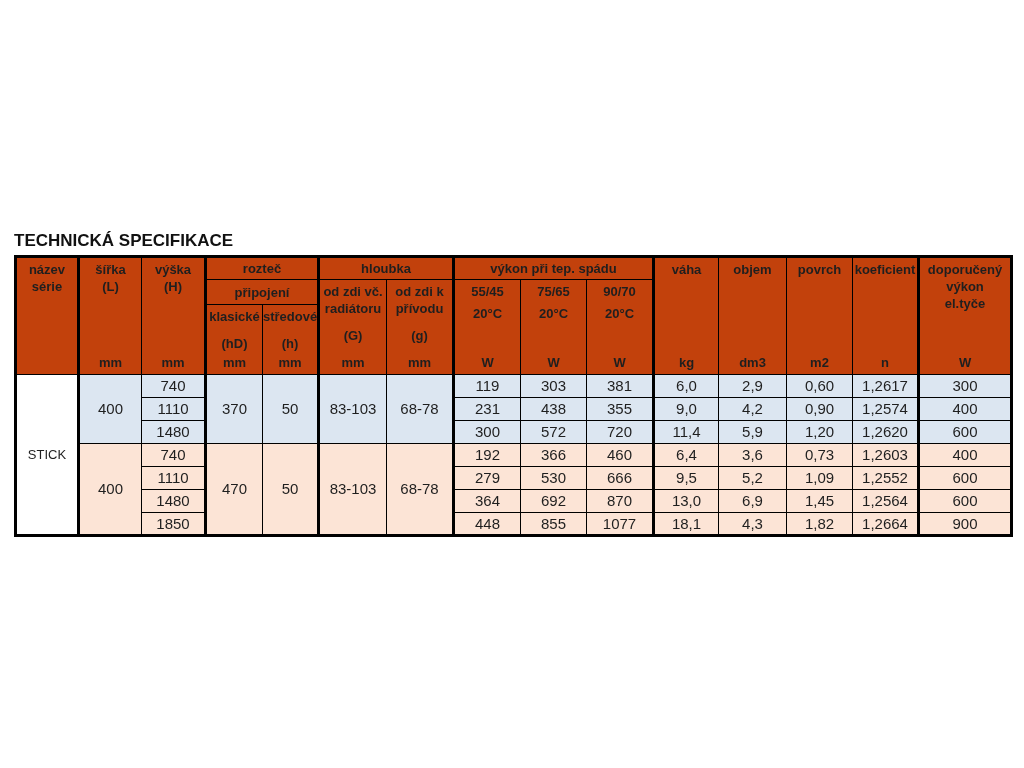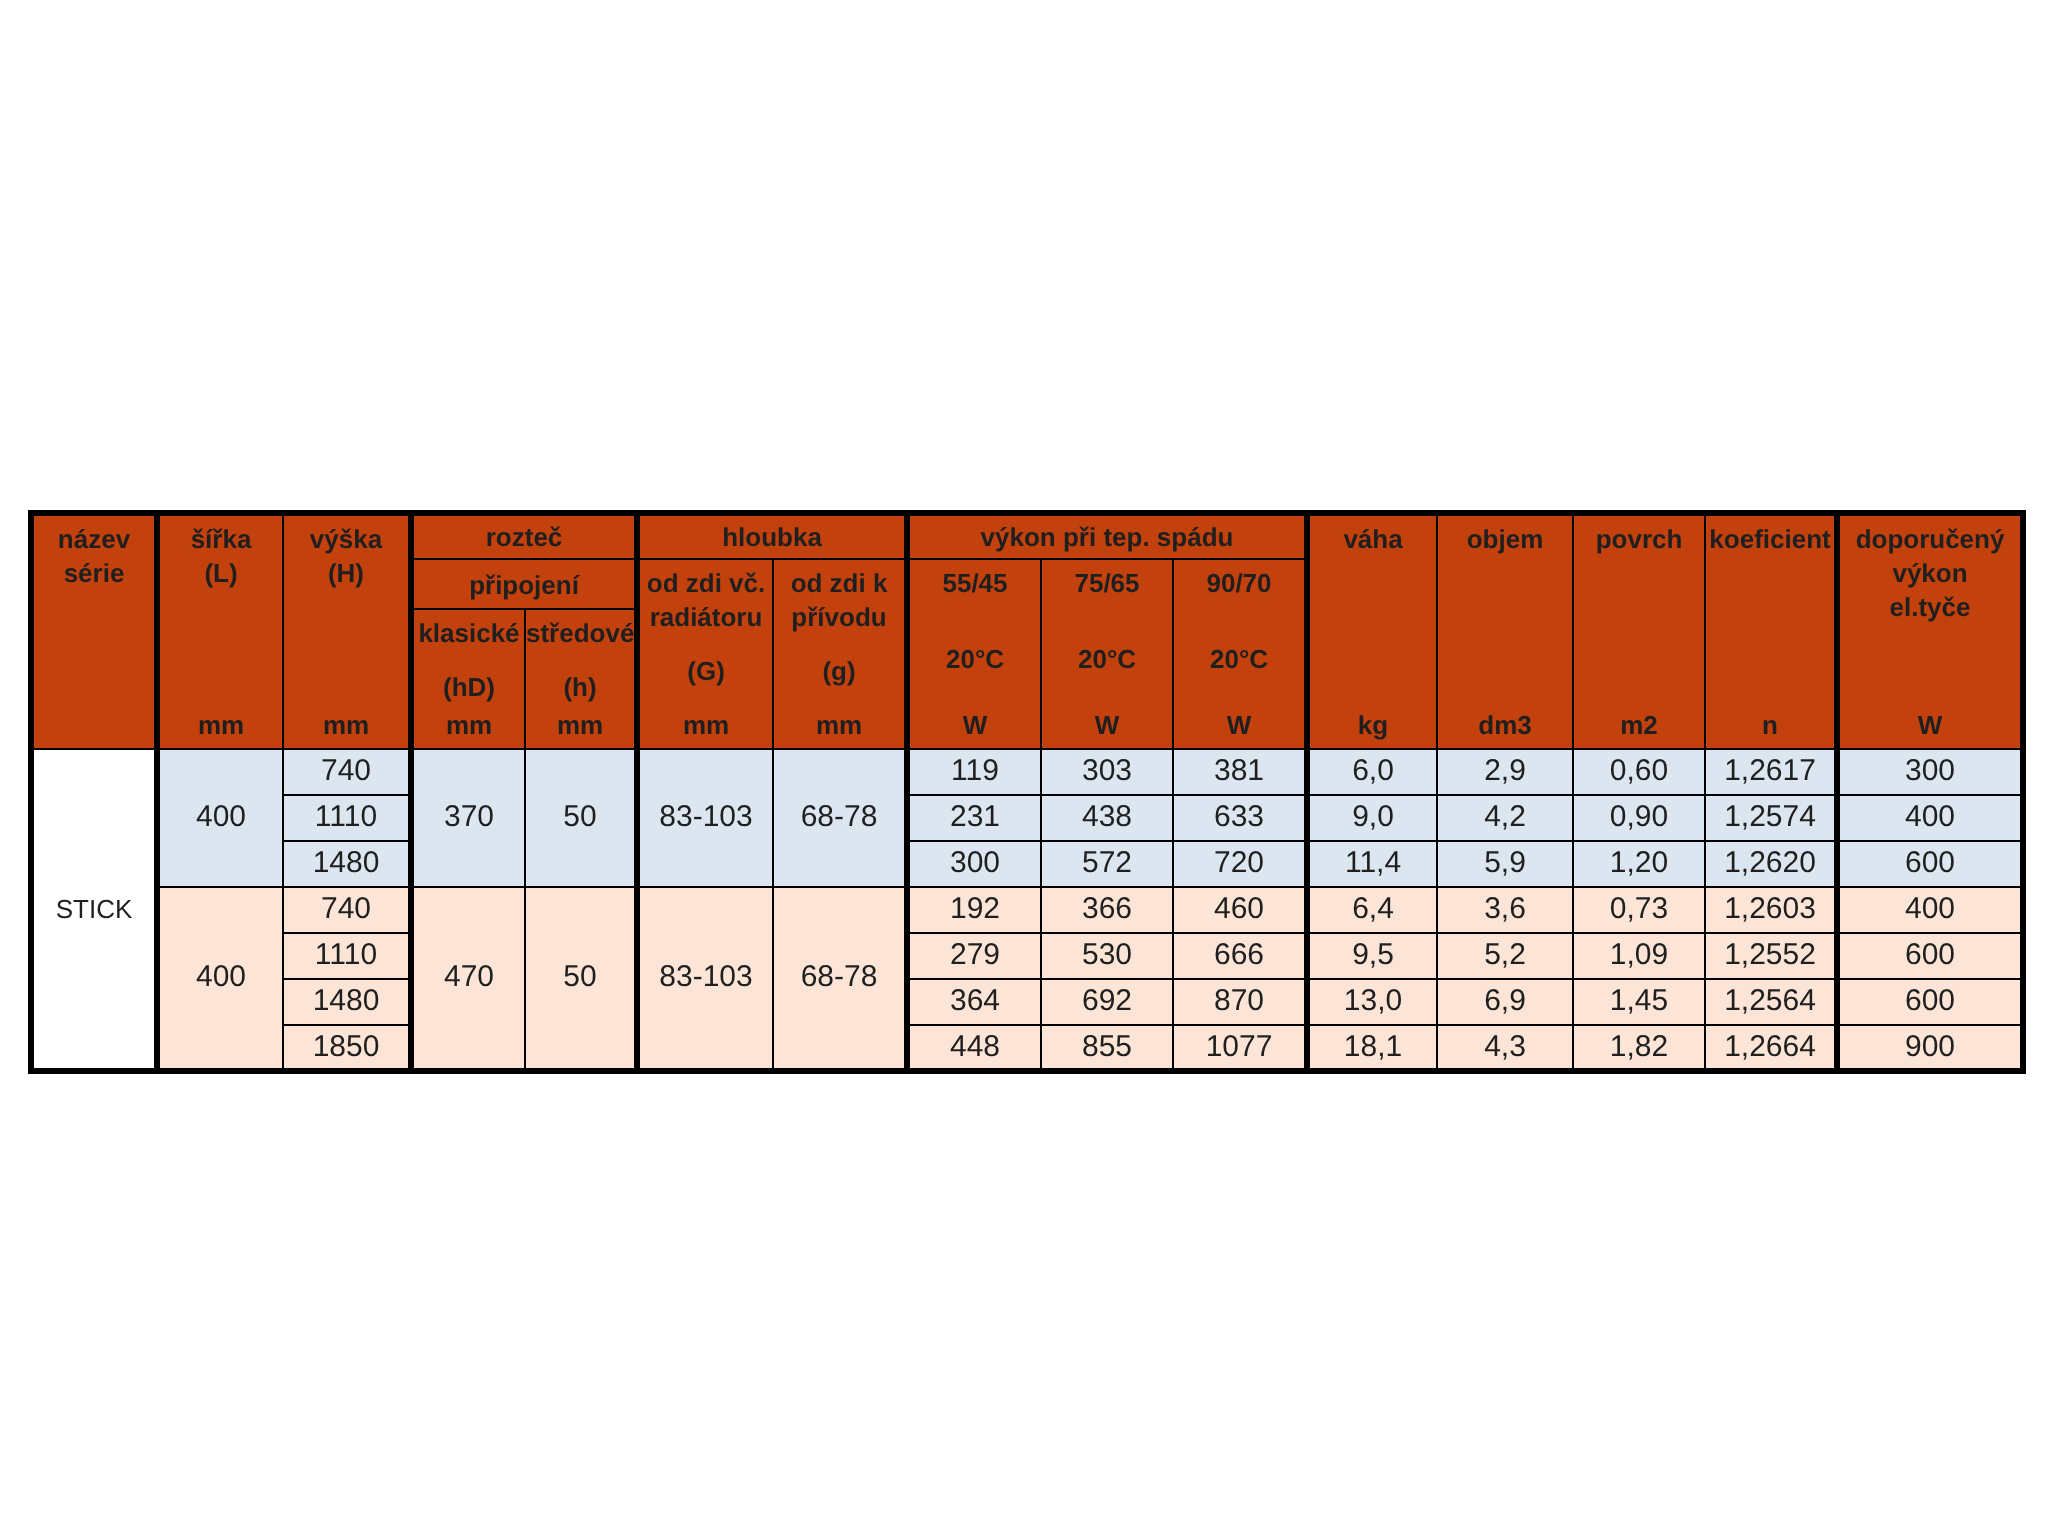--- a/index.html
+++ b/index.html
@@ -42,21 +42,21 @@
   thead tr.hr4 { height: 22px; }
   thead tr.hr5 { height: 22px; }
 
   .vtop { vertical-align: top !important; padding-top: 3px !important; }
   .pre  { white-space: pre-line; }
   .hb   { border-bottom: 1px solid #000 !important; }
   .vr   { border-right: 1px solid #000 !important; }
   .thickR { border-right: 3px solid #000 !important; }
 
   .sym  { display: block; margin-top: 10px; }
-  .temp { display: block; margin-top: 21px; }
+  .temp { display: block; margin-top: 5px; }
   .lbl  { display: block; }
 
   
   tbody tr { height: 23px; }
   tbody td {
     border: 1px solid #000;
     text-align: center;
     vertical-align: middle;
     font-size: 15px;
     line-height: 1;
@@ -68,20 +68,21 @@
     font-weight: normal;
     font-size: 13px;
     margin-top: 32px;
   }
 </style>
 </head>
 <body>
 
 <div class="canvas">
 
+  <div class="page-title">TECHNICKÁ SPECIFIKACE</div>
 
   <table class="spec">
     <colgroup>
       <col style="width:63px">
         <col style="width:63px">
         <col style="width:64px">
       <col style="width:57px">
         <col style="width:56px">
       <col style="width:68px">
         <col style="width:67px">
@@ -184,21 +185,21 @@
         <td>6,0</td>
         <td>2,9</td>
         <td>0,60</td>
         <td class="thickR">1,2617</td>
         <td>300</td>
       </tr>
       <tr class="g0">
         <td class="thickR">1110</td>
         <td>231</td>
         <td>438</td>
-        <td class="thickR">633</td>
+        <td class="thickR">355</td>
         <td>9,0</td>
         <td>4,2</td>
         <td>0,90</td>
         <td class="thickR">1,2574</td>
         <td>400</td>
       </tr>
       <tr class="g0">
         <td class="thickR">1480</td>
         <td>300</td>
         <td>572</td>

